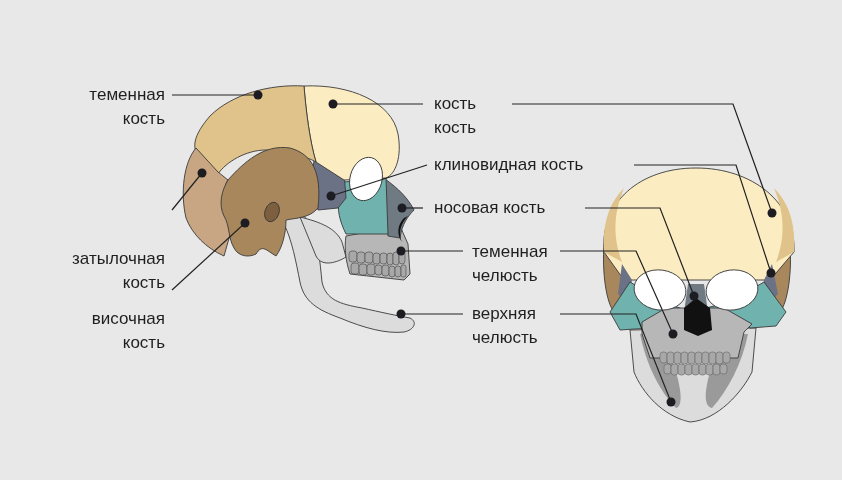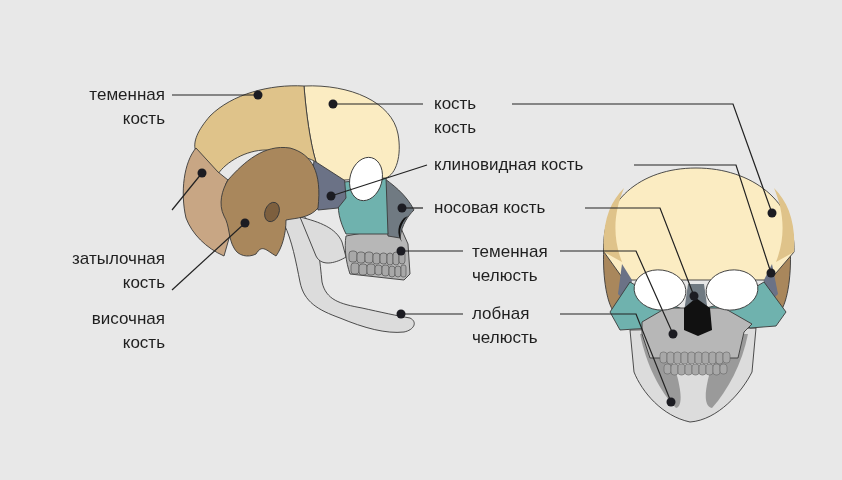--- a/index.html
+++ b/index.html
@@ -163,17 +163,17 @@
   <span>носовая кость</span>
 </div>
 <div class="lbl" style="left:434px; top:141px;">
   <span>клиновидная кость</span>
 </div>
 <div class="lbl" style="left:472px; top:228px;">
   <span>теменная</span>
   <span>челюсть</span>
 </div>
 <div class="lbl" style="left:472px; top:290px;">
-  <span>лобная</span>
+  <span>верхняя</span>
   <span>челюсть</span>
 </div>
 
 </div>
 
 </body></html>

